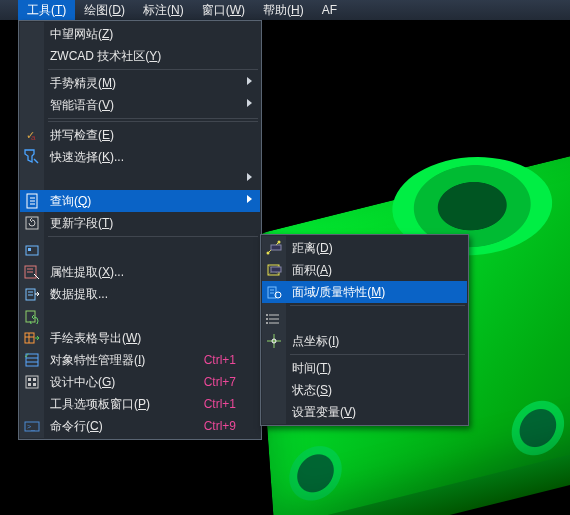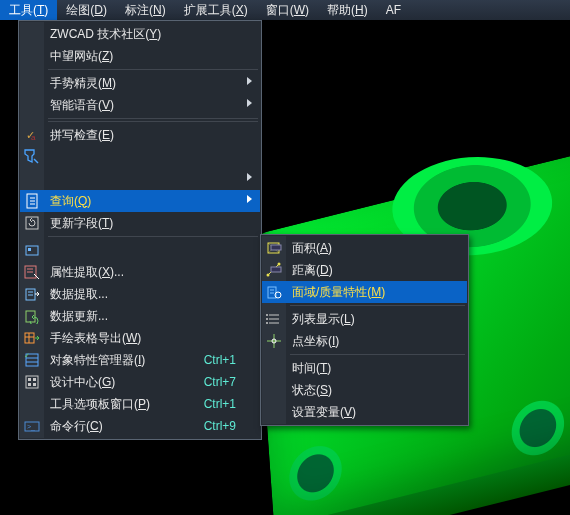--- a/index.html
+++ b/index.html
@@ -15,20 +15,21 @@
     position: relative;
   }
 
   
   .menubar {
     display: flex;
     align-items: stretch;
     height: 20px;
     background: linear-gradient(#2f3a4a, #222a36);
     border-bottom: 1px solid #0a0f15;
+    padding-left: 18px;
     white-space: nowrap;
   }
   .menubar .menu {
     padding: 2px 9px 0 9px;
     line-height: 16px;
     cursor: default;
   }
   .menubar .menu.active {
     background: #0a63c6;
     color: #fff;
@@ -99,26 +100,26 @@
     position: relative;
     display: flex;
     align-items: center;
     height: 22px;
     padding-left: 30px;
     padding-right: 24px;
     white-space: nowrap;
   }
   .menu-item.hl {
     background: #0a63c6;
-    color: #fde047;
+    color: #ffffff;
   }
   .menu-item .label { flex: 1 1 auto; }
   .menu-item .shortcut {
     margin-left: 16px;
-    color: #5eead4;
+    color: #ec4899;
   }
   .menu-item .arrow {
     position: absolute;
     right: 8px; top: 5px;
     width: 0; height: 0;
     border-top: 4px solid transparent;
     border-bottom: 4px solid transparent;
     border-left: 5px solid #cfd5dd;
   }
   .menu-item.hl .arrow { border-left-color: #fff; }
@@ -139,40 +140,39 @@
 
   .u { text-decoration: underline; }
 </style>
 </head>
 <body>
 
 <div class="menubar" id="menubar">
     <div class="menu active">工具(<span class="u">T</span>)</div>
     <div class="menu">绘图(<span class="u">D</span>)</div>
     <div class="menu">标注(<span class="u">N</span>)</div>
-    <div class="menu">扩展工具(<span class="u">X</span>)</div>
     <div class="menu">窗口(<span class="u">W</span>)</div>
     <div class="menu">帮助(<span class="u">H</span>)</div>
     <div class="menu">AF</div>
   </div>
 
 <div class="viewport">
   <div class="shape">
     <div class="slab"></div>
     <div class="boss"></div>
   </div>
 </div>
 
 <div class="menu-panel" id="tools-menu">
   <div class="iconcol"></div>
 <div class="menu-item">
+      <span class="label">中望网站(<span class="u">Z</span>)</span>
+    </div>
+    <div class="menu-item">
       <span class="label">ZWCAD 技术社区(<span class="u">Y</span>)</span>
-    </div>
-    <div class="menu-item">
-      <span class="label">中望网站(<span class="u">Z</span>)</span>
     </div>
     <div class="menu-sep"></div>
     <div class="menu-item">
       <span class="label">手势精灵(<span class="u">M</span>)</span>
       <span class="arrow"></span>
     </div>
     <div class="menu-item">
       <span class="label">智能语音(<span class="u">V</span>)</span>
       <span class="arrow"></span>
     </div>
@@ -183,20 +183,21 @@
         <text x="2" y="12" font-size="11" fill="#d8a447">✓</text>
         <text x="7" y="13" font-size="8" fill="#a33">a</text>
       </svg>
       <span class="label">拼写检查(<span class="u">E</span>)</span>
     </div>
     <div class="menu-item">
       <svg class="micon" viewBox="0 0 16 16">
         <path d="M1 1h9v4l-2 2v6l-4-2V7L1 5z" fill="none" stroke="#4aa3ff" stroke-width="1.3"></path>
         <path d="M10 10l4 4" stroke="#4aa3ff" stroke-width="1.5"></path>
       </svg>
+      <span class="label">快速选择(<span class="u">K</span>)...</span>
     </div>
     <div class="menu-item">
       <span class="arrow"></span>
     </div>
     <div class="menu-item hl">
       <svg class="micon" viewBox="0 0 16 16">
         <rect x="3" y="1" width="10" height="14" fill="none" stroke="#fff"></rect>
         <line x1="6" y1="5" x2="11" y2="5" stroke="#fff"></line>
         <line x1="6" y1="8" x2="11" y2="8" stroke="#fff"></line>
         <line x1="6" y1="11" x2="11" y2="11" stroke="#fff"></line>
@@ -236,21 +237,20 @@
         <path d="M11 8h4M13 6l2 2-2 2" stroke="#fff" fill="none"></path>
       </svg>
       <span class="label">数据提取...</span>
     </div>
     <div class="menu-item">
       <svg class="micon" viewBox="0 0 16 16">
         <rect x="2" y="3" width="9" height="11" fill="none" stroke="#8ecf6b"></rect>
         <path d="M6 13a4 4 0 1 0 4-4" fill="none" stroke="#6c6"></path>
         <path d="M10 7l-2 2 2 2" fill="none" stroke="#6c6"></path>
       </svg>
-      <span class="label">数据更新...</span>
     </div>
     <div class="menu-item">
       <svg class="micon" viewBox="0 0 16 16">
         <rect x="1" y="3" width="9" height="10" fill="none" stroke="#ff9a3d"></rect>
         <line x1="1" y1="7" x2="10" y2="7" stroke="#ff9a3d"></line>
         <line x1="5" y1="3" x2="5" y2="13" stroke="#ff9a3d"></line>
         <path d="M11 8h4M13 6l2 2-2 2" stroke="#5c5" fill="none"></path>
       </svg>
       <span class="label">手绘表格导出(<span class="u">W</span>)</span>
     </div>
@@ -286,56 +286,55 @@
       </svg>
       <span class="label">命令行(<span class="u">C</span>)</span>
       <span class="shortcut">Ctrl+9</span>
     </div>
   </div>
 
 <div class="menu-panel" id="query-submenu">
   <div class="iconcol"></div>
 <div class="menu-item">
       <svg class="micon" viewBox="0 0 16 16">
+        <line x1="2" y1="13" x2="13" y2="2" stroke="#e8e050"></line>
+        <circle cx="2" cy="13" r="1.5" fill="#e8e050"></circle>
+        <circle cx="13" cy="2" r="1.5" fill="#e8e050"></circle>
+        <rect x="5" y="5" width="10" height="5" fill="#335" stroke="#88a"></rect>
+      </svg>
+      <span class="label">距离(<span class="u">D</span>)</span>
+    </div>
+    <div class="menu-item">
+      <svg class="micon" viewBox="0 0 16 16">
         <rect x="2" y="3" width="11" height="10" fill="none" stroke="#e8e050"></rect>
         <line x1="2" y1="3" x2="13" y2="13" stroke="#e8e050" opacity="0.3"></line>
         <line x1="2" y1="13" x2="13" y2="3" stroke="#e8e050" opacity="0.3"></line>
         <rect x="5" y="5" width="10" height="5" fill="#335" stroke="#88a"></rect>
       </svg>
       <span class="label">面积(<span class="u">A</span>)</span>
-    </div>
-    <div class="menu-item">
-      <svg class="micon" viewBox="0 0 16 16">
-        <line x1="2" y1="13" x2="13" y2="2" stroke="#e8e050"></line>
-        <circle cx="2" cy="13" r="1.5" fill="#e8e050"></circle>
-        <circle cx="13" cy="2" r="1.5" fill="#e8e050"></circle>
-        <rect x="5" y="5" width="10" height="5" fill="#335" stroke="#88a"></rect>
-      </svg>
-      <span class="label">距离(<span class="u">D</span>)</span>
     </div>
     <div class="menu-item hl">
       <svg class="micon" viewBox="0 0 16 16">
         <rect x="2" y="3" width="8" height="11" fill="none" stroke="#7ac0ff"></rect>
         <line x1="4" y1="6" x2="8" y2="6" stroke="#7ac0ff"></line>
         <line x1="4" y1="9" x2="8" y2="9" stroke="#7ac0ff"></line>
         <circle cx="12" cy="11" r="3" fill="none" stroke="#fff"></circle>
       </svg>
       <span class="label">面域/质量特性(<span class="u">M</span>)</span>
     </div>
     <div class="menu-sep"></div>
     <div class="menu-item">
       <svg class="micon" viewBox="0 0 16 16">
         <line x1="3" y1="4" x2="13" y2="4" stroke="#c8c8c8"></line>
         <line x1="3" y1="8" x2="13" y2="8" stroke="#c8c8c8"></line>
         <line x1="3" y1="12" x2="13" y2="12" stroke="#c8c8c8"></line>
         <circle cx="1" cy="4" r="1" fill="#c8c8c8"></circle>
         <circle cx="1" cy="8" r="1" fill="#c8c8c8"></circle>
         <circle cx="1" cy="12" r="1" fill="#c8c8c8"></circle>
       </svg>
-      <span class="label">列表显示(<span class="u">L</span>)</span>
     </div>
     <div class="menu-item">
       <svg class="micon" viewBox="0 0 16 16">
         <line x1="8" y1="1" x2="8" y2="15" stroke="#8ecf6b"></line>
         <line x1="1" y1="8" x2="15" y2="8" stroke="#8ecf6b"></line>
         <circle cx="8" cy="8" r="2" fill="none" stroke="#fff"></circle>
       </svg>
       <span class="label">点坐标(<span class="u">I</span>)</span>
     </div>
     <div class="menu-sep"></div>

